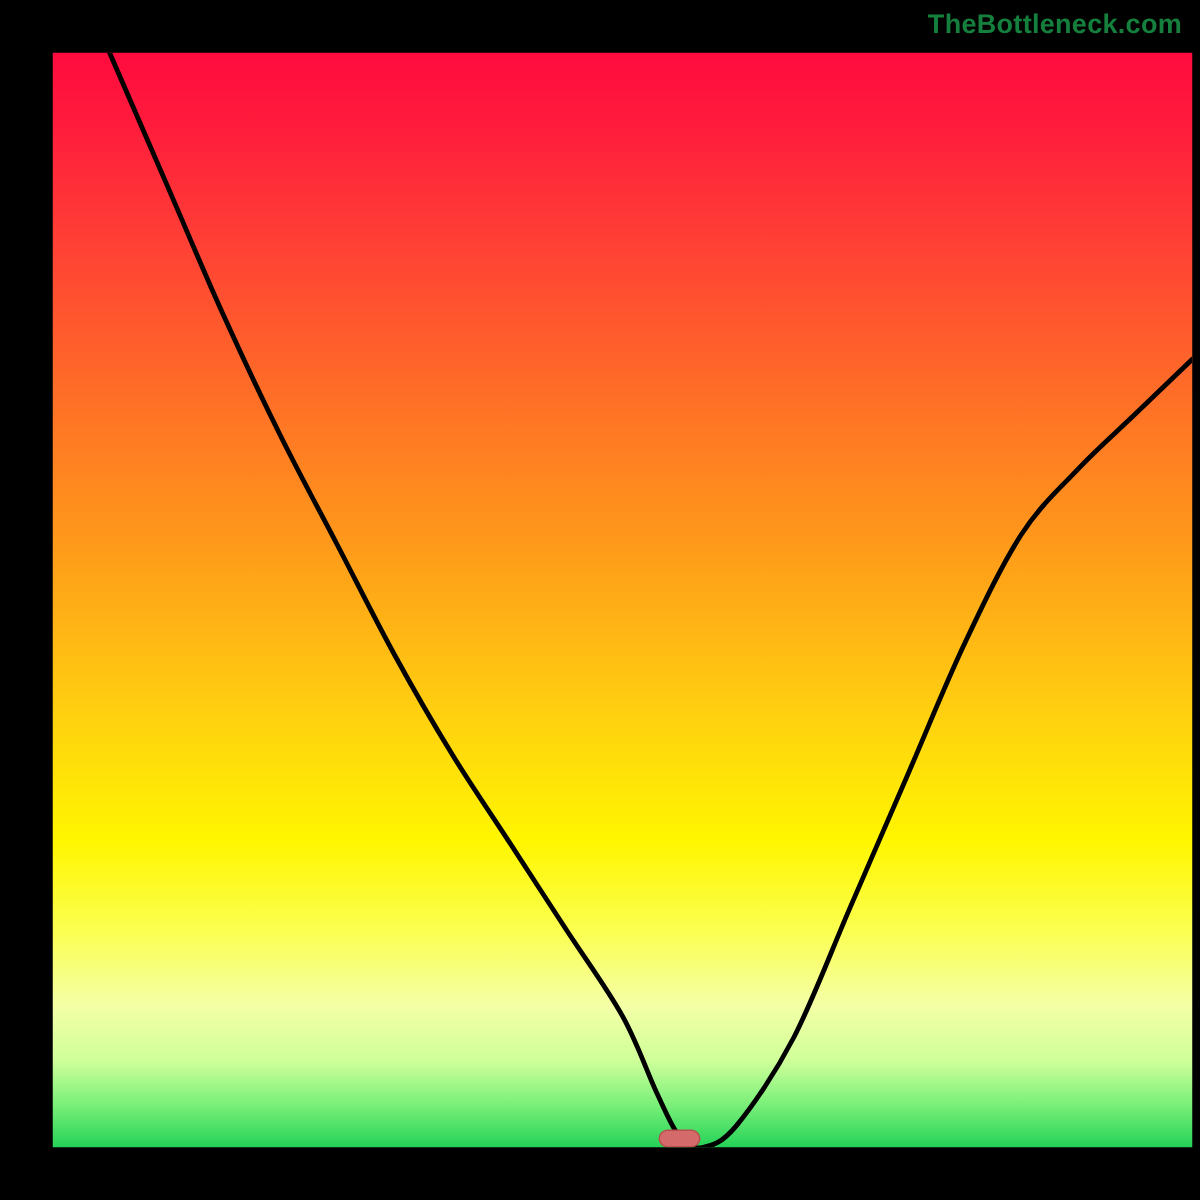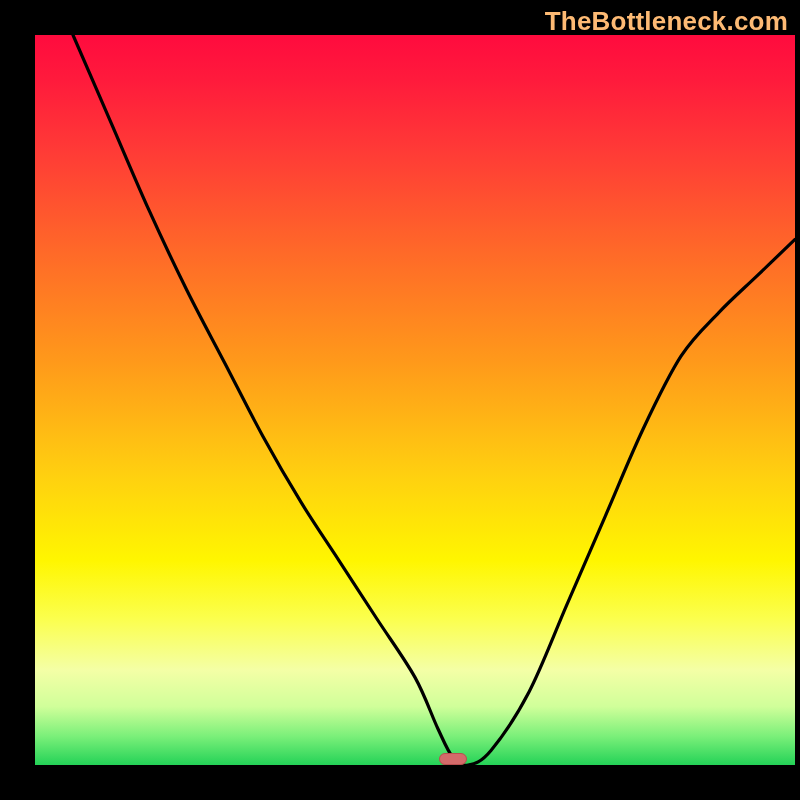--- a/index.html
+++ b/index.html
@@ -8,23 +8,23 @@
     position: relative;
     width: 800px;
     height: 800px;
     background: #000;
   }
   .watermark {
     position: absolute;
     top: 6px;
     right: 12px;
     font-family: Arial, Helvetica, sans-serif;
-    font-size: 26px;
+    font-size: 18px;
     font-weight: bold;
-    color: #fdba74;
+    color: #15803d;
     letter-spacing: 0.2px;
     z-index: 5;
   }
   .plot-area {
     position: absolute;
     left: 35px;
     right: 5px;
     top: 35px;
     bottom: 35px;
     overflow: hidden;

